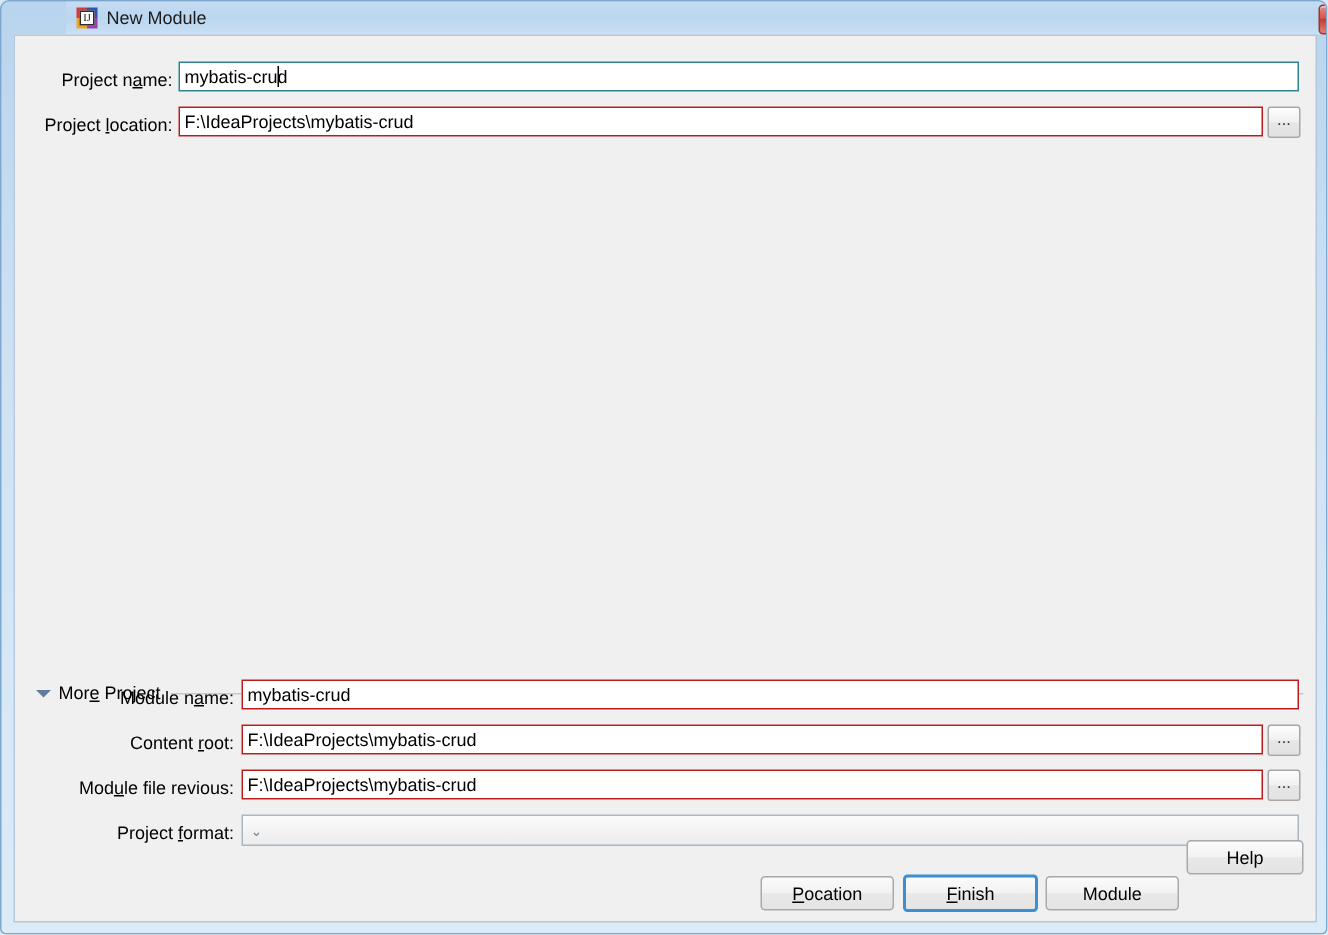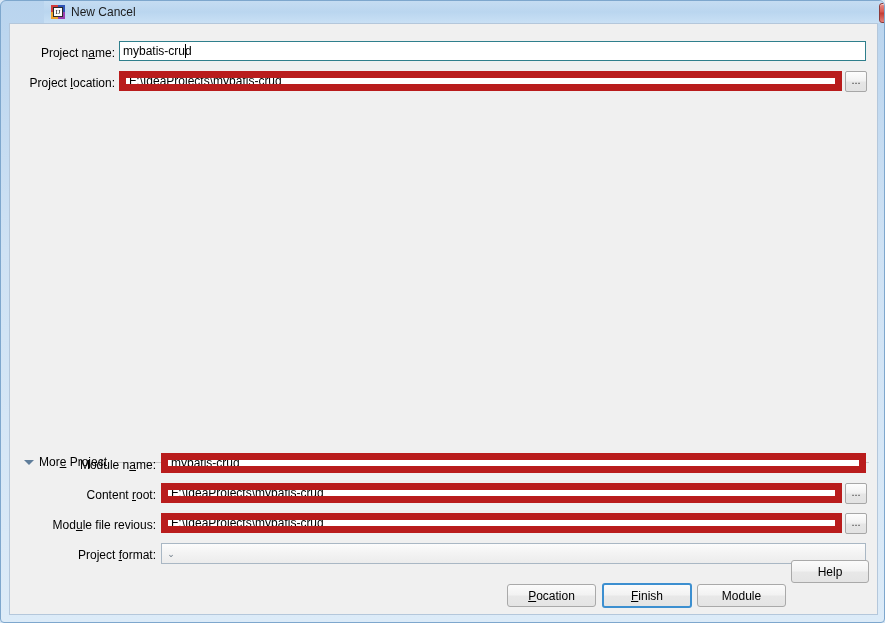--- a/index.html
+++ b/index.html
@@ -120,21 +120,21 @@
     color: #000;
     white-space: nowrap;
     text-align: right;
   }
   .lbl u { text-decoration: underline; }
 
   .tf {
     position: absolute;
     box-sizing: border-box;
     background: #ffffff;
-    border: 7px solid #b91c1c;
+    border: 1px solid #b91c1c;
     font-family: "Liberation Sans", sans-serif;
     font-size: 12px;
     color: #000;
     padding: 0 3px;
     outline: none;
     height: 20px;
     line-height: 18px;
   }
   .tf.focused {
     border: 1px solid #2f7f8c;
@@ -256,21 +256,21 @@
 <div class="window">
 
   <div class="titlebar">
     <div class="title-icon">
       <div class="sq s1"></div>
       <div class="sq s2"></div>
       <div class="sq s3"></div>
       <div class="sq s4"></div>
       <div class="ij">IJ</div>
     </div>
-    <span class="title-text">New Cancel</span>
+    <span class="title-text">New Module</span>
     <span class="title-ghost"></span>
     <div class="close-btn">
       <span class="x">x</span>
     </div>
   </div>
 
   <div class="client">
 
     <div class="lbl" style="left:0px; top:22px; width:105px;"><span>Project n</span><u>a</u><span>me:</span></div>
     <input class="tf focused" style="left: 109px; top: 17px; width: 747px;" value="mybatis-crud">

